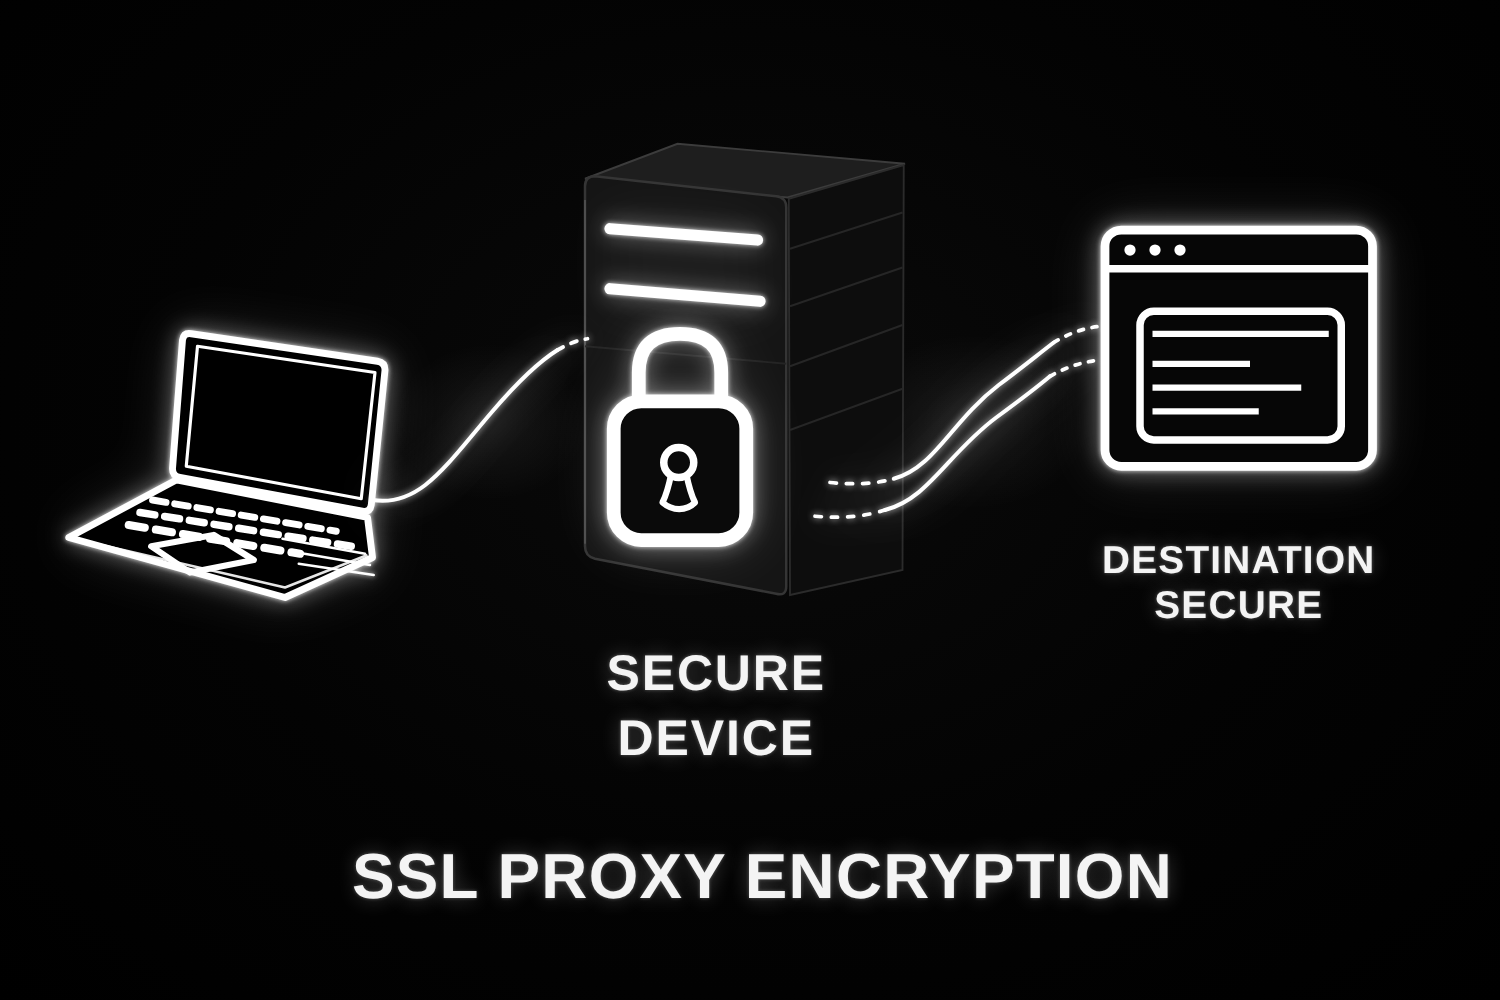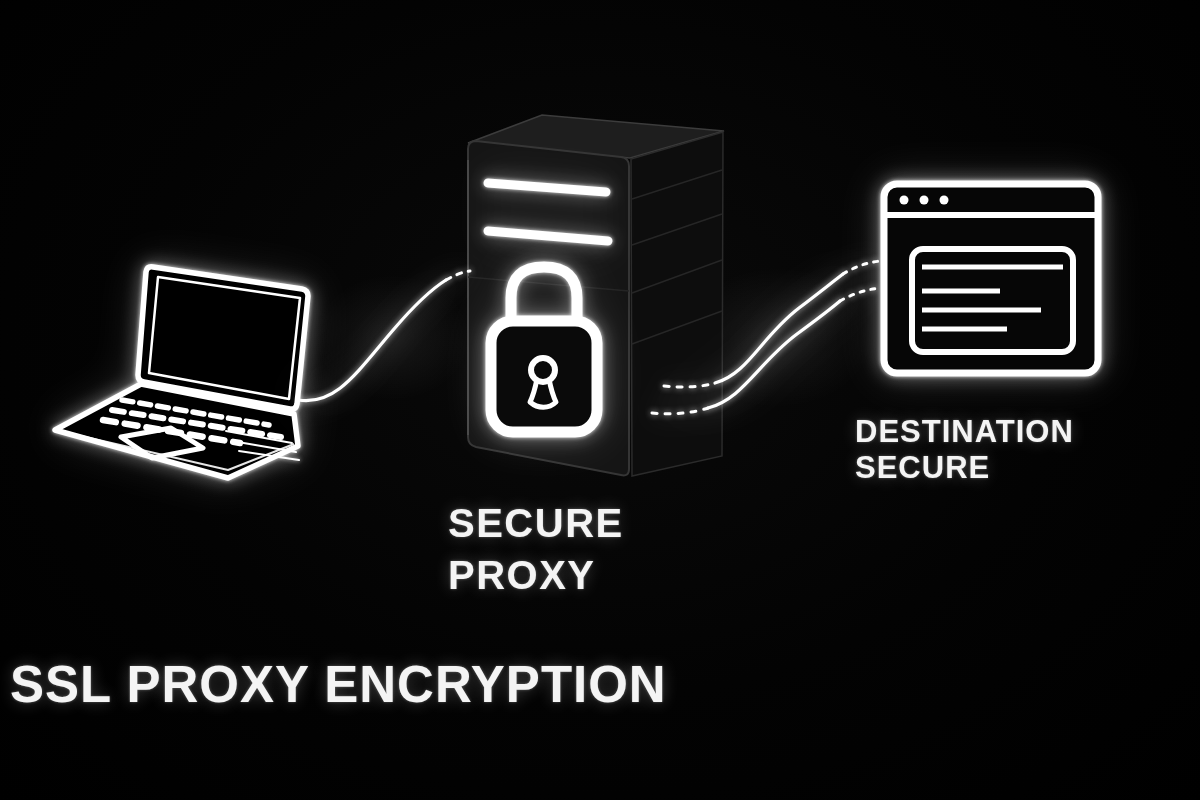--- a/index.html
+++ b/index.html
@@ -11,22 +11,22 @@
   svg{position:absolute;left:0;top:0;}
   .white-art{stroke:#ffffff;fill:none;}
   .glow{filter:drop-shadow(0 0 2px rgba(255,255,255,.85)) drop-shadow(0 0 9px rgba(255,255,255,.38)) drop-shadow(0 0 22px rgba(255,255,255,.14));}
   .glow-soft{filter:drop-shadow(0 0 3px rgba(255,255,255,.75)) drop-shadow(0 0 14px rgba(255,255,255,.3)) drop-shadow(0 0 30px rgba(255,255,255,.12));}
   .haze{position:absolute;pointer-events:none;border-radius:50%;
     background:radial-gradient(closest-side, rgba(255,255,255,.07), rgba(255,255,255,0) 72%);}
   #haze-left{left:285px;top:250px;width:215px;height:175px;}
   #haze-right{left:645px;top:240px;width:265px;height:195px;}
   #haze-lock{left:450px;top:235px;width:210px;height:240px;
     background:radial-gradient(closest-side, rgba(255,255,255,.05), rgba(255,255,255,0) 72%);}
-  .lbl{position:absolute;color:#f4f4f4;font-weight:700;
-    text-shadow:0 0 3px rgba(255,255,255,.3), 0 0 16px rgba(255,255,255,.25);}
+  .lbl{position:absolute;color:#f4f4f4;font-weight:700;text-align:center;
+    text-shadow:0 0 3px rgba(255,255,255,.3), 0 0 16px rgba(255,255,255,.25);margin-top:16px;}
   #lbl-user{left:48px;top:500px;width:272px;font-size:33px;letter-spacing:1px;}
   #lbl-server{left:448px;top:497px;width:250px;font-size:40px;line-height:52px;letter-spacing:1.5px;}
   #lbl-dest{left:855px;top:414px;width:272px;font-size:31px;line-height:36px;letter-spacing:1px;}
   #lbl-title{left:0;top:655px;width:1200px;font-size:51px;letter-spacing:1px;padding-left:10px;}
 </style>
 </head>
 <body>
 
 <div class="stage">
 
@@ -104,21 +104,21 @@
         <path d="M922,291 L1000,291"></path>
         <path d="M922,310 L1041,310"></path>
         <path d="M922,329 L1007,329"></path>
       </g>
     </g>
   </svg>
 
 
   <div id="lbl-server" class="lbl">
     <div>SECURE</div>
-    <div>PROXY</div>
+    <div>DEVICE</div>
   </div>
 
   <div id="lbl-dest" class="lbl">
     <div>DESTINATION</div>
     <div>SECURE</div>
   </div>
 
   <div id="lbl-title" class="lbl">SSL PROXY ENCRYPTION</div>
 </div>
 

